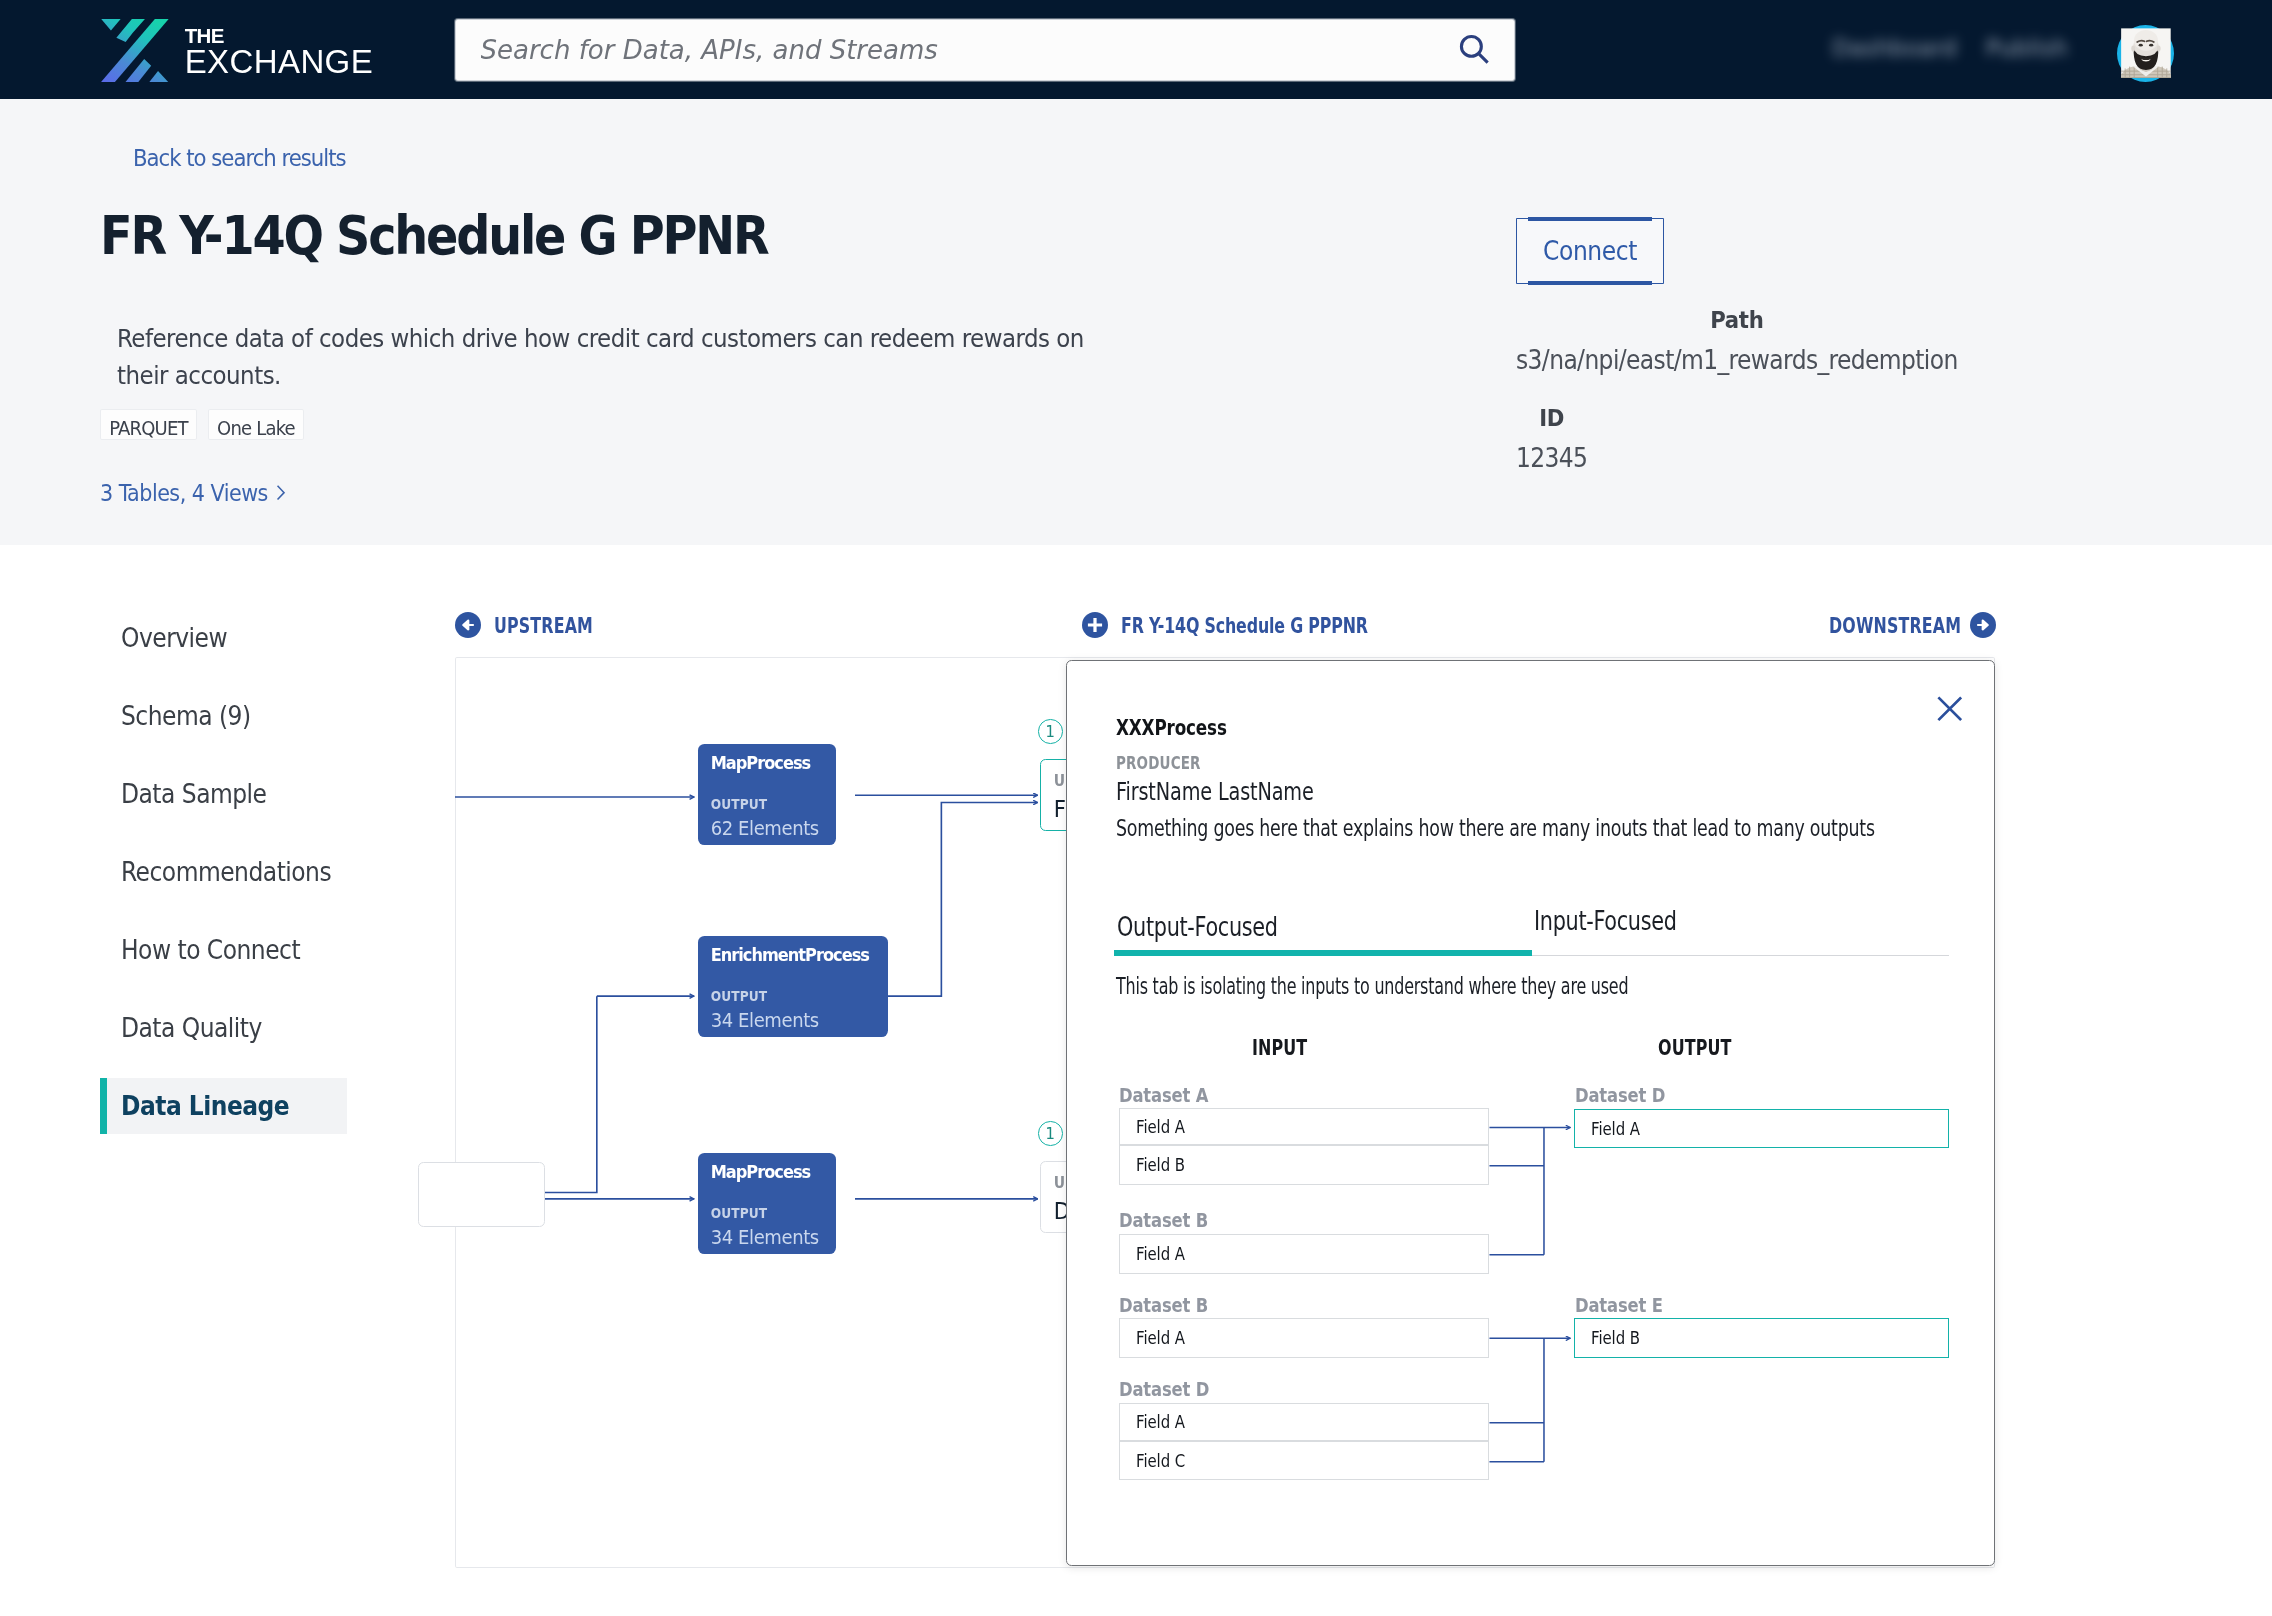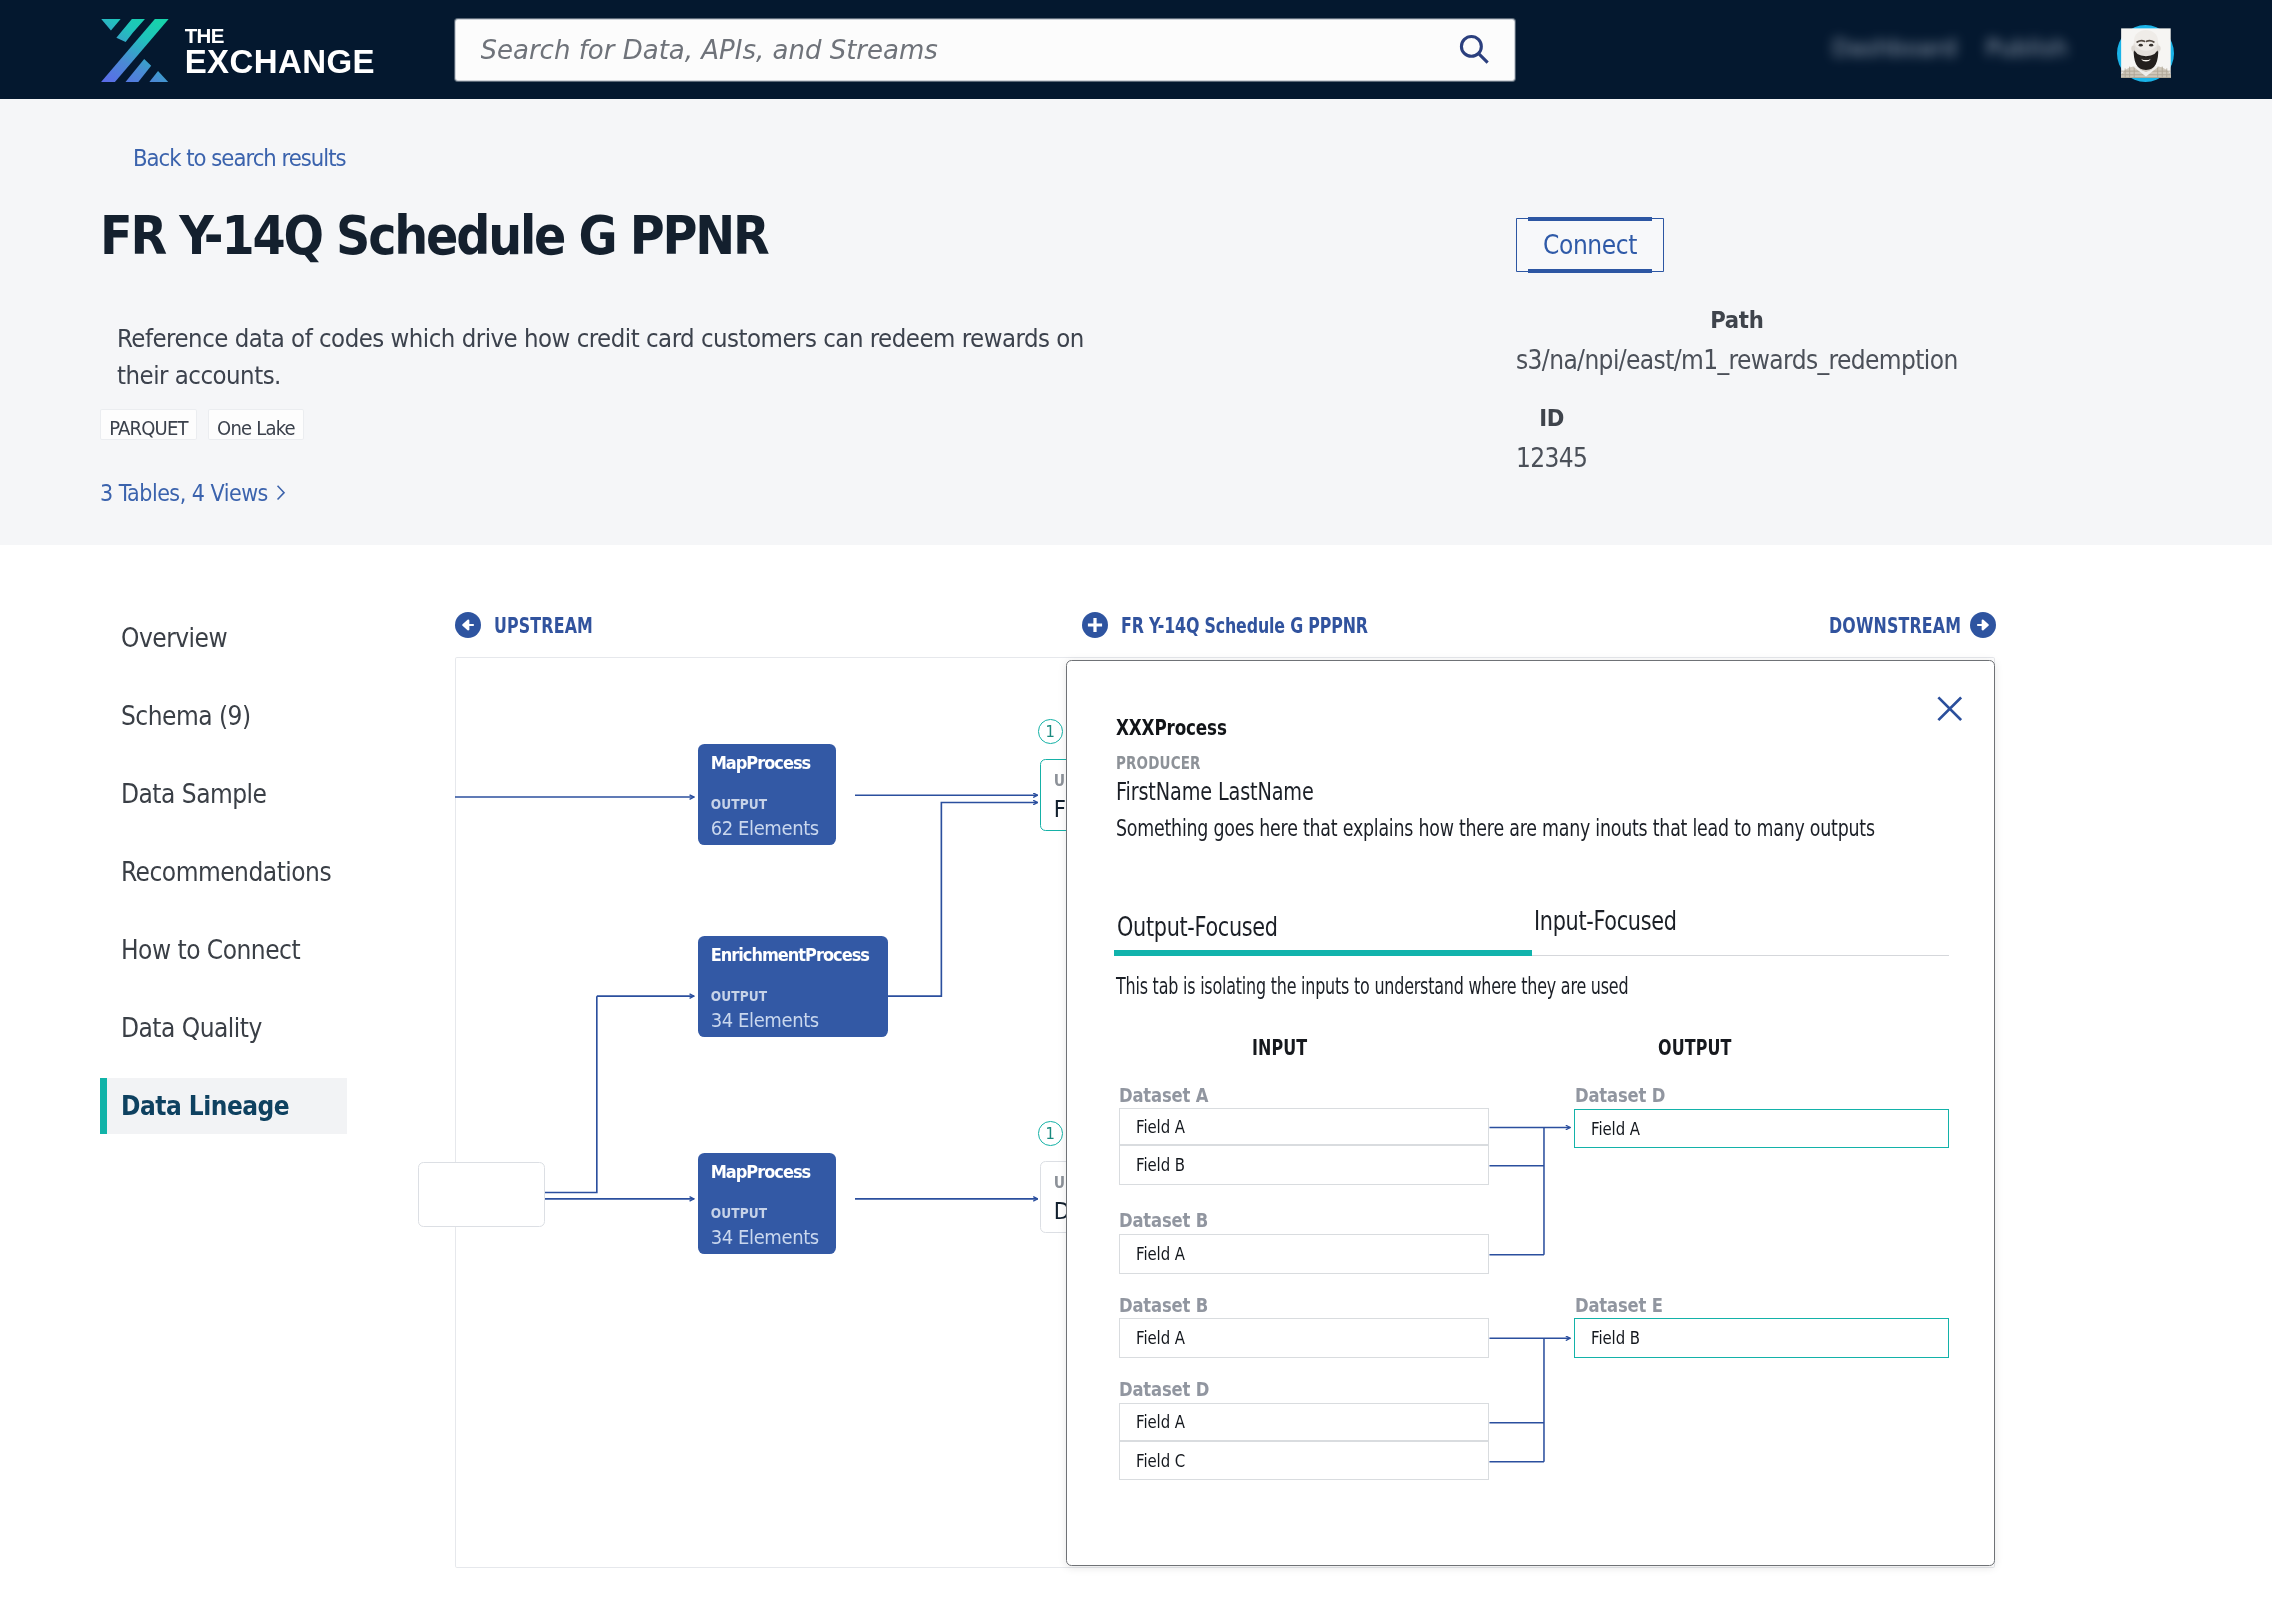--- a/index.html
+++ b/index.html
@@ -17,21 +17,21 @@
     position:absolute; left:0; top:0; width:2273px; height:99px;
     background:#04182f;
     display:flex; align-items:center;
   }
   .logo-wrap{ position:absolute; left:95px; top:16.4px; display:flex; align-items:flex-start;
               text-decoration:none; }
   .logo-mark{ width:77px; height:75px; display:block; }
   .logo-text{ margin-left:12.7px; color:#fff; line-height:1; margin-top:10px;
               font-family:"Liberation Sans", sans-serif; }
   .logo-the{ font-size:20.5px; letter-spacing:-0.6px; font-weight:700; color:#ffffff; }
-  .logo-exchange{ font-size:33px; letter-spacing:0.4px; font-weight:700; margin-top:-1.8px; color:#ffffff; }
+  .logo-exchange{ font-size:33px; letter-spacing:0.4px; font-weight:400; margin-top:-1.8px; color:#ffffff; }
 
   .searchbox{
     position:absolute; left:455px; top:19px; width:1060px; height:62px;
     background:#fcfcfc; border:0.9px solid #cfd3d9; border-radius:2.7px;
     display:flex; align-items:center;
     box-shadow:0 0 0 0.9px rgba(255,255,255,0.35);
   }
   .searchbox input{
     border:0; outline:0; flex:1; height:100%;
     padding:0 0 0 24.5px; font-size:26px;
@@ -83,21 +83,21 @@
     font-family:"DejaVu Sans Condensed","DejaVu Sans", sans-serif;
     flex-direction:column;
   }
   .tables-views{
     position:absolute; left:100px; top:480px;
     font-size:23px; color:#3b63ad; text-decoration:none; display:flex; align-items:center; gap:8.2px;
     letter-spacing:-0.5px;
     font-family:"DejaVu Sans Condensed","DejaVu Sans", sans-serif;
   }
   .connect-btn{
-    position:absolute; left:1516px; top:218px; width:148px; height:54px;
+    position:absolute; left:1516px; top:218px; width:148px; height:66px;
     background:#f7f8fa; border:1.8px solid #2c56a3; border-radius:0.9px;
     color:#2f5aa8; font-size:26px; letter-spacing:-0.4px;
     font-family:"DejaVu Sans Condensed","DejaVu Sans", sans-serif;
     display:flex; align-items:center; justify-content:center; cursor:pointer; padding:0;
   }
   .connect-btn::before,.connect-btn::after{
     content:""; position:absolute; left:11px; right:11px; height:3.6px; background:#2c56a3;
   }
   .connect-btn::before{ top:-1.8px; }
   .connect-btn::after{ bottom:-1.8px; }

